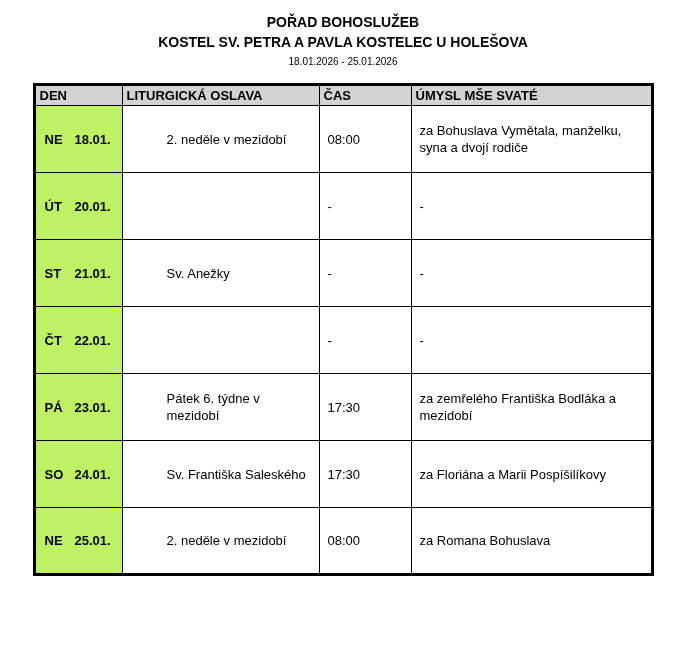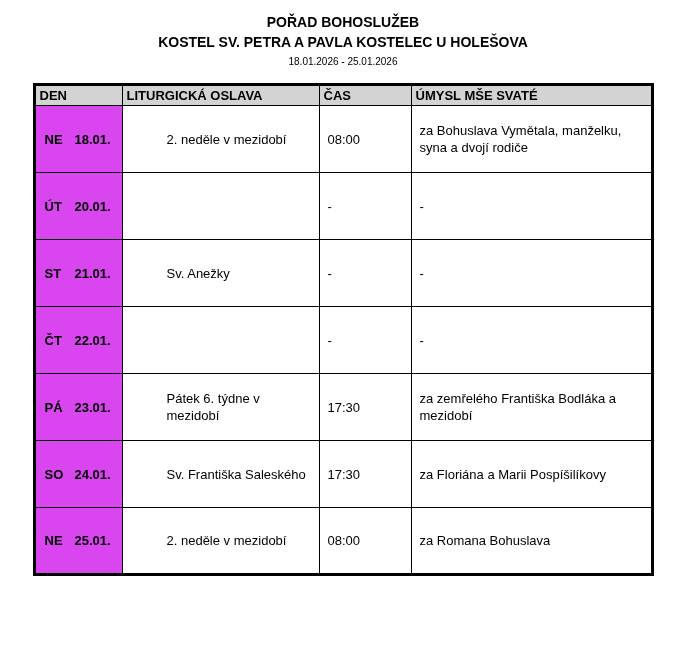--- a/index.html
+++ b/index.html
@@ -49,21 +49,21 @@
     padding: 2px 8px;
   }
   th {
     background: #d3d3d3;
     font-weight: bold;
     height: 20px;
     padding: 2px 4px;
   }
   td { height: 67px; }
   td.day-cell {
-    background: #d946ef;
+    background: #bef264;
     font-weight: bold;
     text-align: left;
     padding-left: 9px;
     margin-left: 20px;
   }
   td.day-cell .abbr {
     display: inline-block;
     width: 30px;
   }
   td.celebration-cell { line-height: 17px; padding-left: 44px; }

